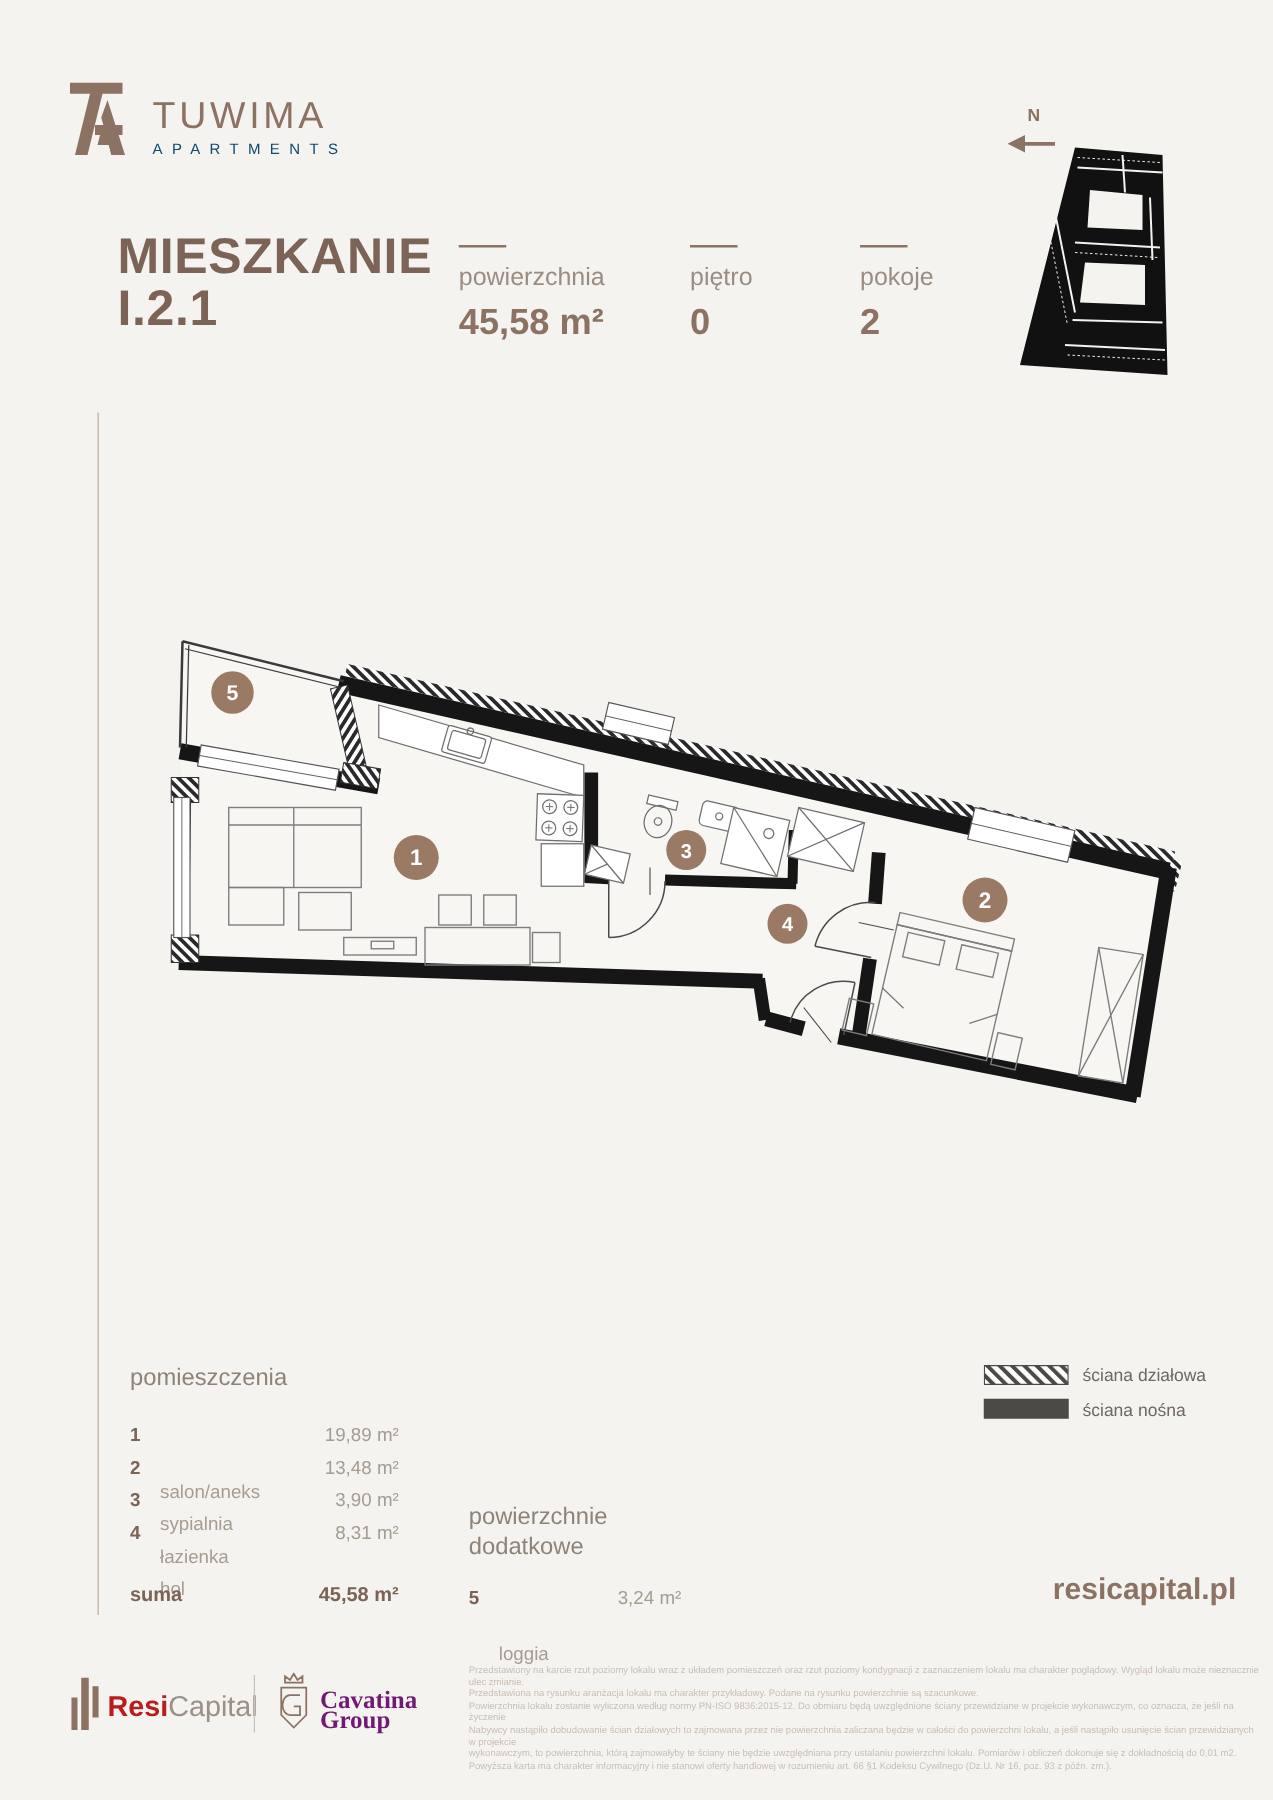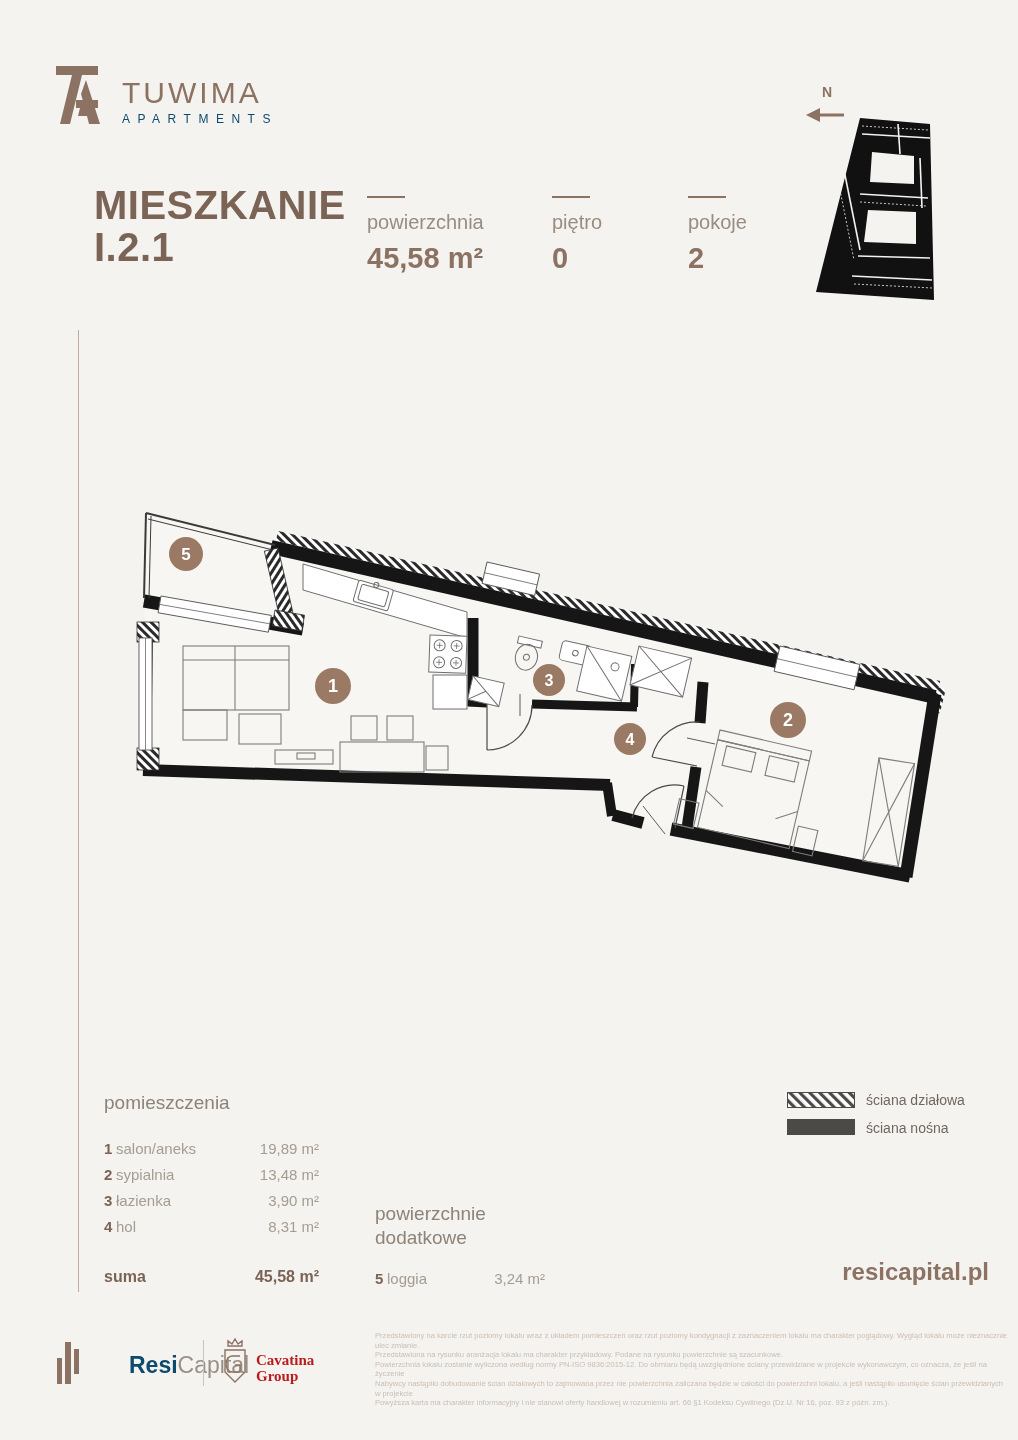--- a/index.html
+++ b/index.html
@@ -21,34 +21,34 @@
   .stat .bar { width:38px; height:2px; background:#8c7262; }
   .stat .lbl { margin-top:13px; font-size:20px; color:#9a8c80; }
   .stat .val { margin-top:8px; font-size:29px; font-weight:700; color:#8c7262; }
 
   .vline { position:absolute; left:78px; top:330px; width:1px; height:962px; background:#bfae9f; }
 
   
   .sec-head { font-size:19px; color:#8d8378; }
   .room-row { position:absolute; width:215px; left:104px; font-size:15px; color:#a59c92; }
   .room-row .no { position:absolute; left:0; font-weight:700; color:#7b6455; }
-  .room-row .nm { position:absolute; left:12px; }
+  .room-row .nm { position:absolute; left:24px;margin-top:45px; }
   .room-row .ar { position:absolute; right:0; }
   .suma-row { position:absolute; width:215px; left:104px; font-size:16px; font-weight:700; color:#7b6455; }
   .suma-row .ar { position:absolute; right:0; }
 
   .legend-label { font-size:14px; color:#6f6760; }
 
   .website { font-size:24px; font-weight:700; color:#8c7262; text-decoration:none; }
 
   .disclaimer { font-size:7.6px; line-height:9.6px; color:#c9beb4; width:635px; }
 
   .resi-text { font-size:23px; color:#9a9087; }
-  .resi-text b { font-weight:600; color:#0c4a6e;margin-left:43px; }
-  .cava-text { font-family:"Liberation Serif", serif; font-size:15px; line-height:16px; color:#b91c1c; font-weight:700; }
+  .resi-text b { font-weight:600; color:#b91c1c; }
+  .cava-text { font-family:"Liberation Serif", serif; font-size:20px; line-height:16px; color:#701a75; font-weight:700; }
 
   svg text.circle-num { font-family:"Liberation Sans", sans-serif; font-weight:700; fill:#ffffff; }
 </style>
 </head>
 <body>
 
 <div class="page">
 
   <div class="abs" style="left:56px; top:66px;">
     <svg width="50" height="58" viewBox="0 0 50 58">
@@ -349,16 +349,17 @@
   <div class="abs cava-text" style="left:256px; top:1352px;">
     <div>Cavatina</div>
     <div>Group</div>
   </div>
 
   <div class="abs disclaimer" style="left:375px; top:1331px;">
     <div>Przedstawiony na karcie rzut poziomy lokalu wraz z układem pomieszczeń oraz rzut poziomy kondygnacji z zaznaczeniem lokalu ma charakter poglądowy. Wygląd lokalu może nieznacznie ulec zmianie.</div>
     <div>Przedstawiona na rysunku aranżacja lokalu ma charakter przykładowy. Podane na rysunku powierzchnie są szacunkowe.</div>
     <div>Powierzchnia lokalu zostanie wyliczona według normy PN-ISO 9836:2015-12. Do obmiaru będą uwzględnione ściany przewidziane w projekcie wykonawczym, co oznacza, że jeśli na życzenie</div>
     <div>Nabywcy nastąpiło dobudowanie ścian działowych to zajmowana przez nie powierzchnia zaliczana będzie w całości do powierzchni lokalu, a jeśli nastąpiło usunięcie ścian przewidzianych w projekcie</div>
+    <div>wykonawczym, to powierzchnia, którą zajmowałyby te ściany nie będzie uwzględniana przy ustalaniu powierzchni lokalu. Pomiarów i obliczeń dokonuje się z dokładnością do 0,01 m2.</div>
     <div>Powyższa karta ma charakter informacyjny i nie stanowi oferty handlowej w rozumieniu art. 66 §1 Kodeksu Cywilnego (Dz.U. Nr 16, poz. 93 z późn. zm.).</div>
   </div>
 
 </div>
 
 </body></html>

